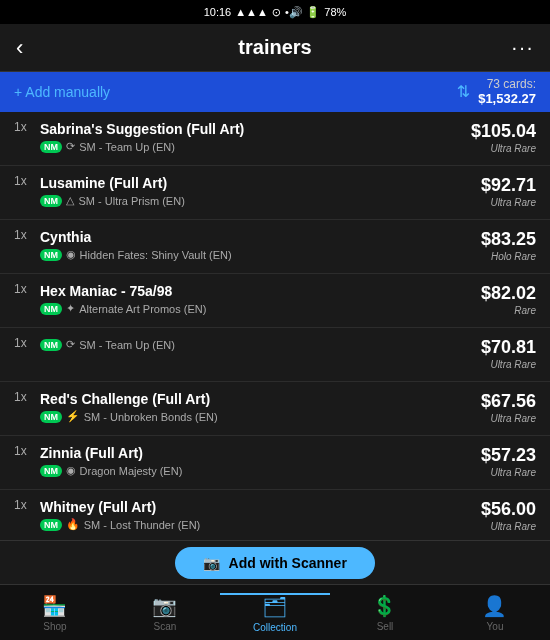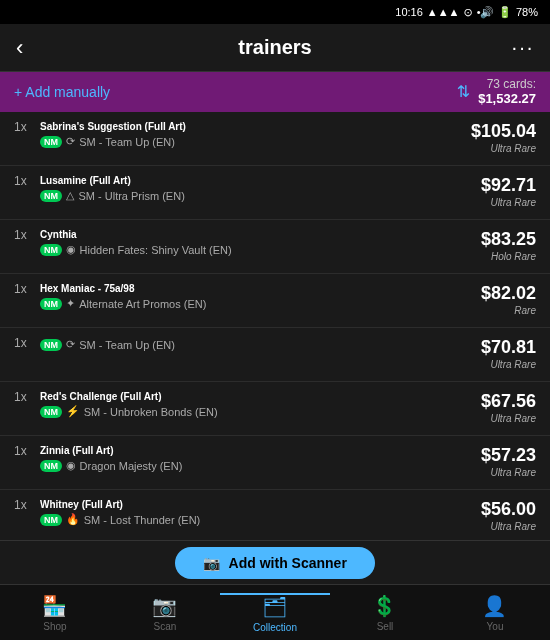--- a/index.html
+++ b/index.html
@@ -12,21 +12,21 @@
       overflow: hidden;
       position: relative;
     }
 
     
     .status-bar {
       background: #000;
       height: 24px;
       display: flex;
       align-items: center;
-      justify-content: flex-end;
+      justify-content: center;
       padding: 0 12px;
       font-size: 11px;
       color: #fff;
     }
     .status-left { display: flex; align-items: center; gap: 4px; }
     .status-right { display: flex; align-items: center; gap: 4px; font-size: 11px; }
 
     
     .header {
       background: #1a1a1a;
@@ -54,21 +54,21 @@
       width: 28px;
       font-size: 20px;
       color: #fff;
       text-align: right;
       cursor: pointer;
       letter-spacing: 1px;
     }
 
     
     .toolbar {
-      background: #701a75;
+      background: #1d4ed8;
       height: 40px;
       display: flex;
       align-items: center;
       justify-content: space-between;
       padding: 0 14px;
     }
     .add-manually-btn {
       display: flex;
       align-items: center;
       gap: 6px;
@@ -120,21 +120,21 @@
       font-size: 12px;
       color: #aaa;
       width: 20px;
       flex-shrink: 0;
     }
     .card-info {
       flex: 1;
       padding-left: 6px;
     }
     .card-name {
-      font-size: 10px;
+      font-size: 14px;
       font-weight: 600;
       color: #fff;
       line-height: 1.3;
     }
     .card-set {
       display: flex;
       align-items: center;
       gap: 4px;
       margin-top: 2px;
     }

